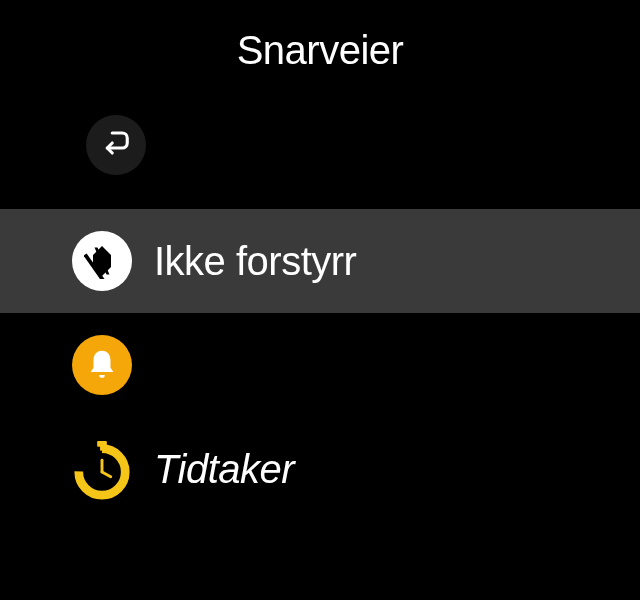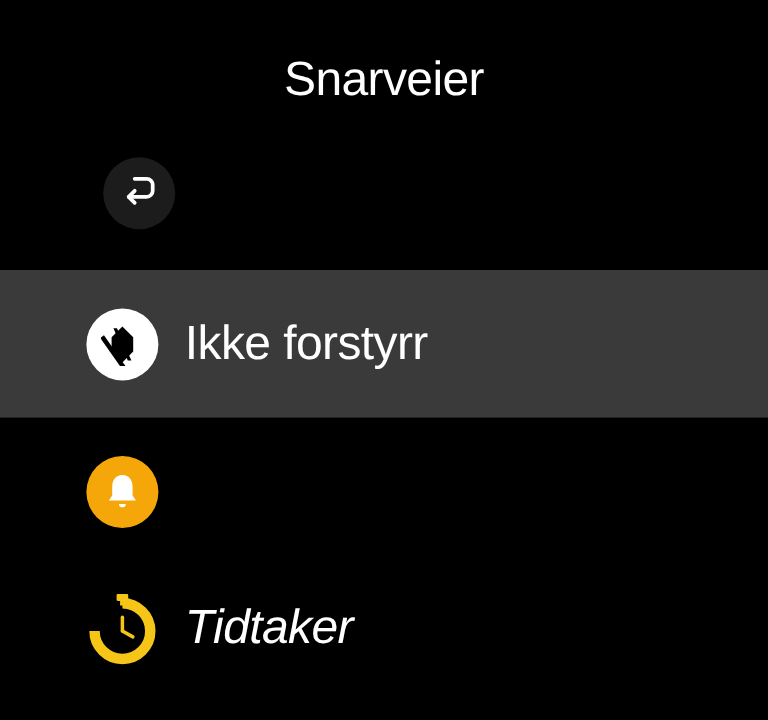--- a/index.html
+++ b/index.html
@@ -12,21 +12,21 @@
       height: 600px;
       background: #000;
       font-family: -apple-system, BlinkMacSystemFont, "Segoe UI", Arial, sans-serif;
       overflow: hidden;
       color: #fff;
     }
     .title {
       text-align: center;
       font-size: 40px;
       font-weight: 400;
-      padding-top: 44px;
+      padding-top: 28px;
       padding-bottom: 30px;
       letter-spacing: -0.5px;
     }
     .back-row {
       padding-left: 86px;
       padding-top: 12px;
       padding-bottom: 34px;
     }
     .back-btn {
       width: 60px;
@@ -34,21 +34,21 @@
       border-radius: 50%;
       background: #1c1c1c;
       display: flex;
       align-items: center;
       justify-content: center;
       cursor: pointer;
     }
     .list-item {
       display: flex;
       align-items: center;
-      height: 123px;
+      height: 104px;
       padding-left: 72px;
       gap: 22px;
       cursor: pointer;
     }
     .list-item.selected {
       background: #3a3a3a;
     }
     .item-icon {
       width: 60px;
       height: 60px;

